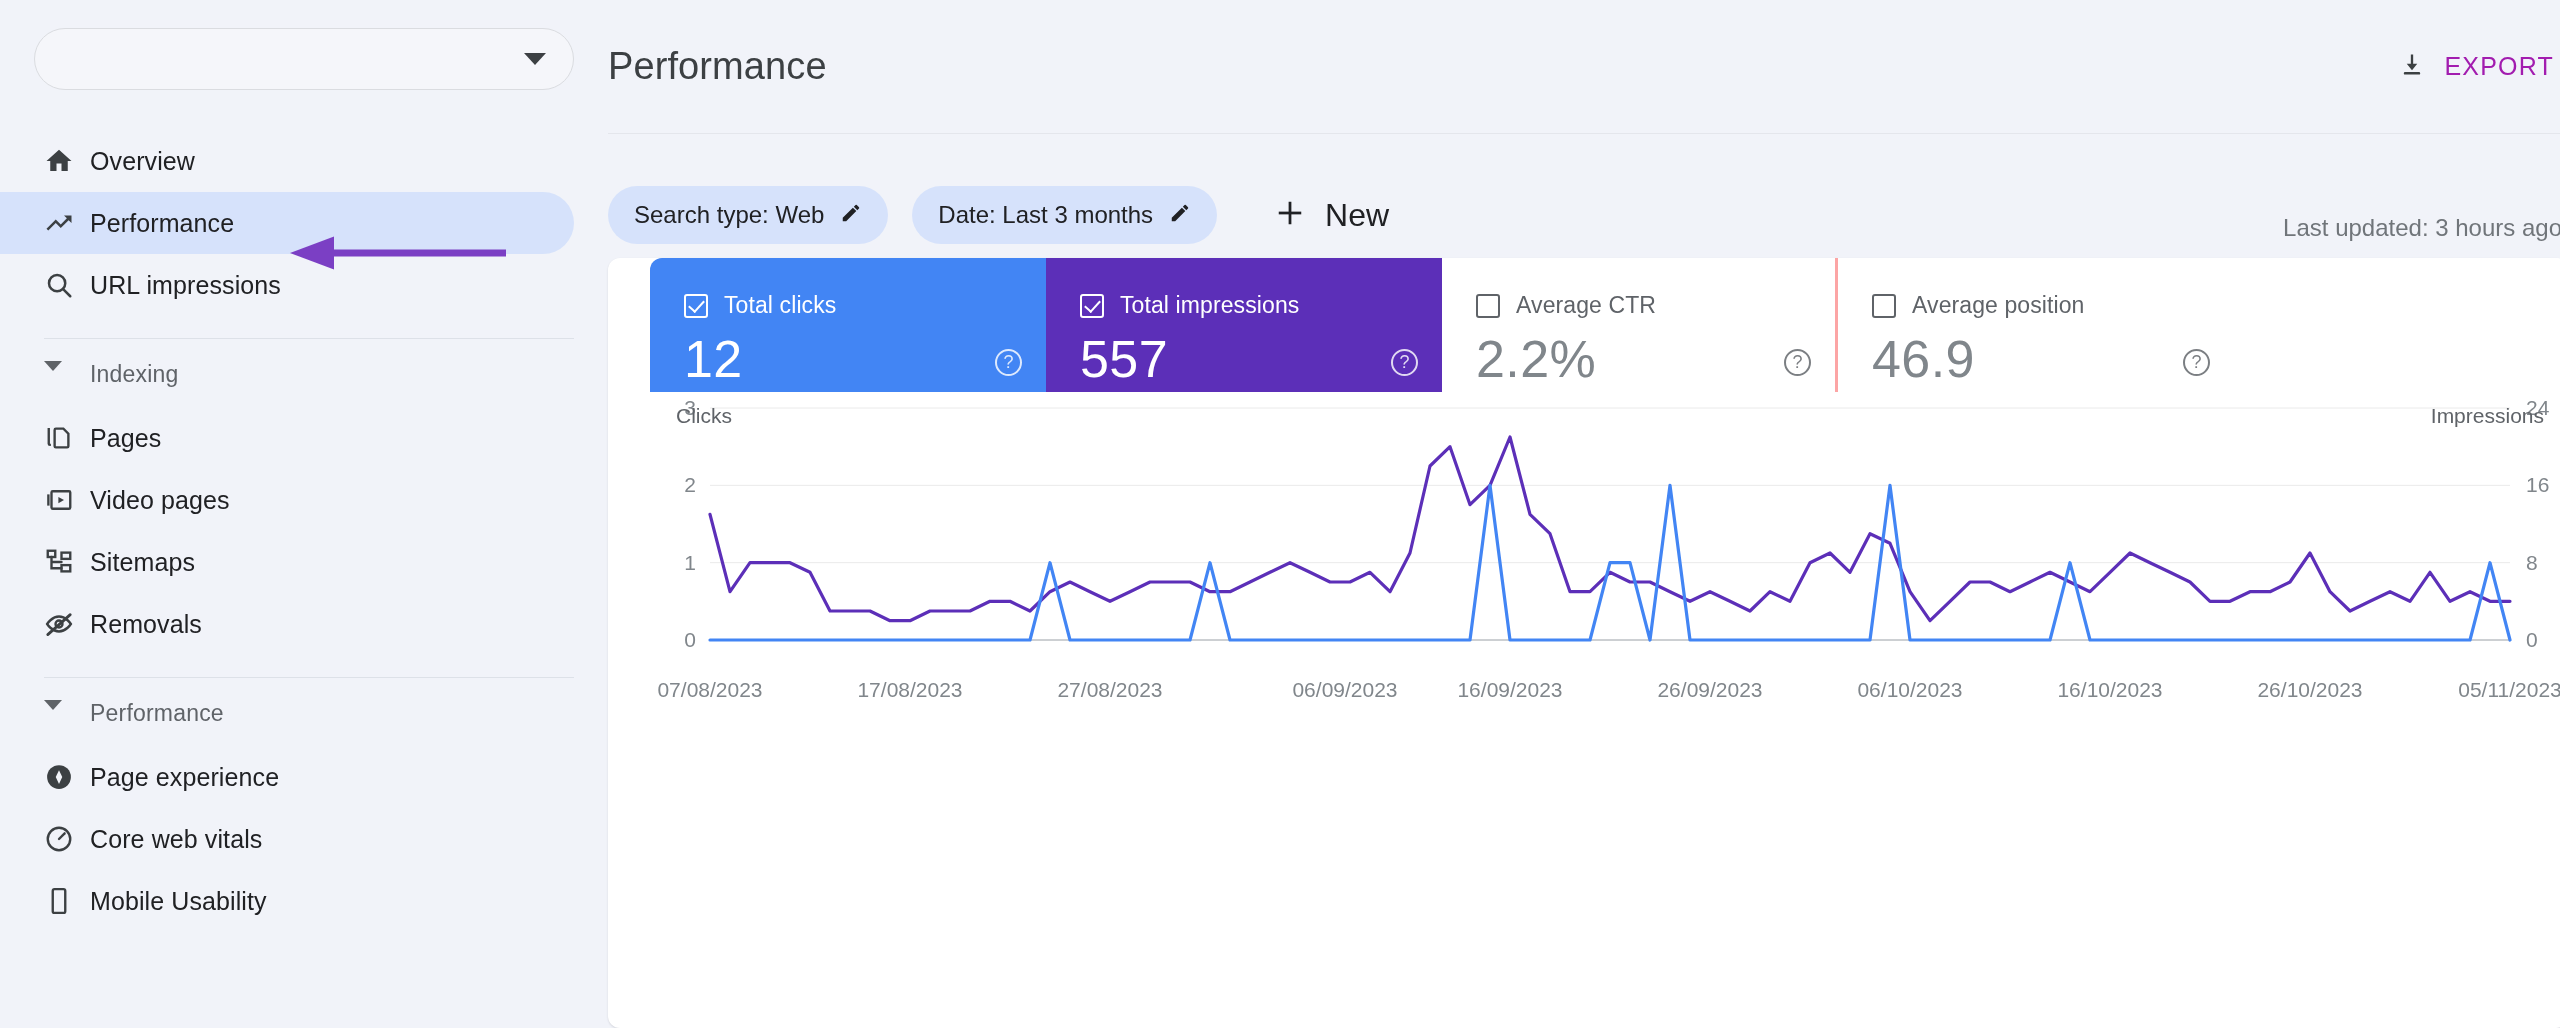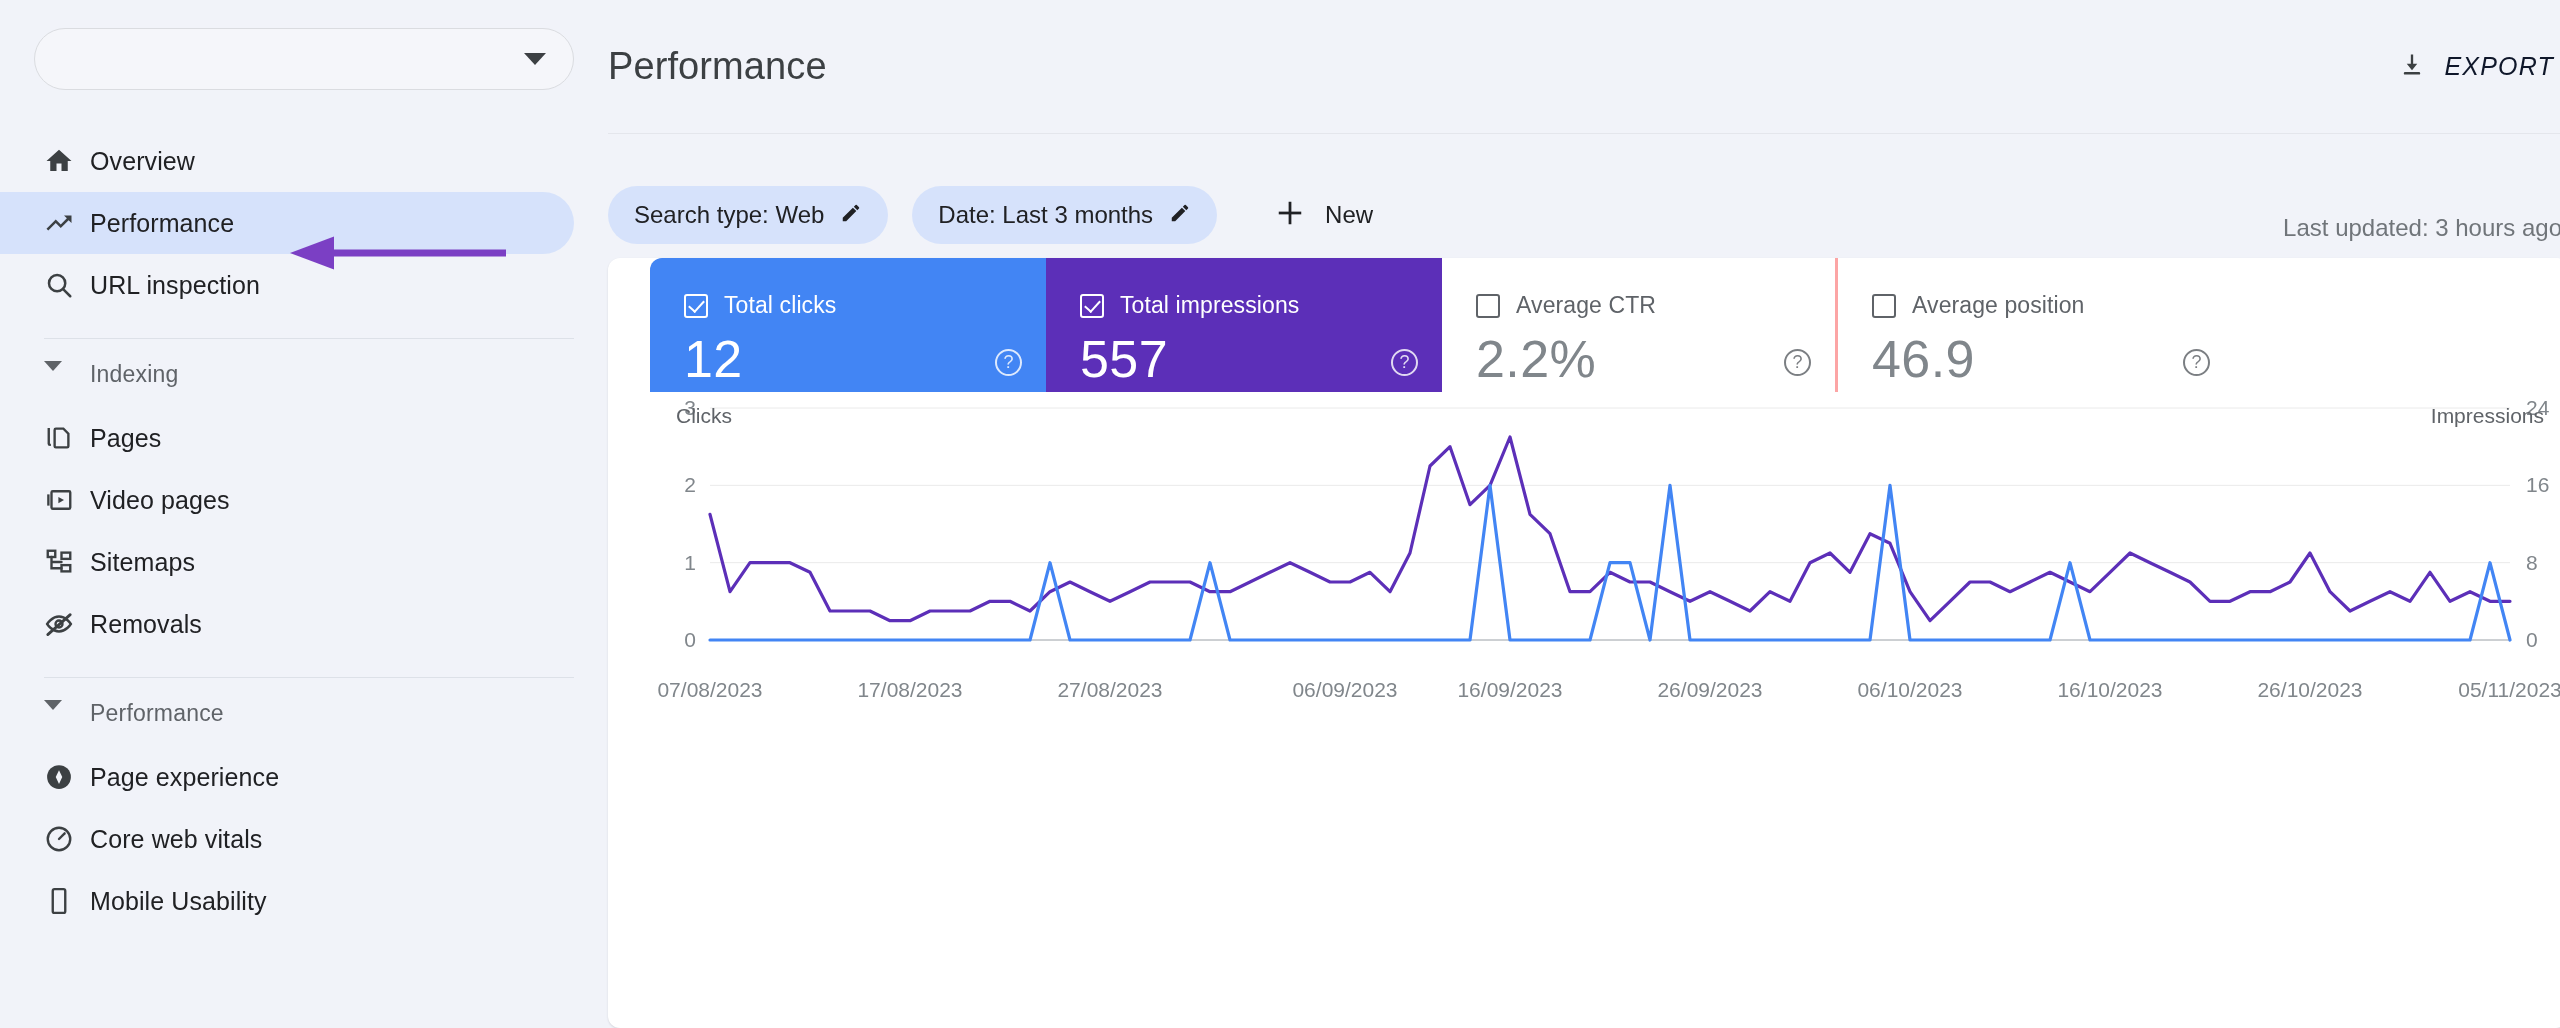--- a/index.html
+++ b/index.html
@@ -126,21 +126,21 @@
     font-weight: 400;
     letter-spacing: .1px;
   }
   .spacer { flex: 1; }
   .export-btn {
     display: flex; align-items: center; gap: 18px;
     cursor: pointer;
     padding: 10px 14px;
   }
   .export-label {
-    font-size: 25px; color: #0f172a; letter-spacing: 1.2px; font-weight: 500; font-style: italic;
+    font-size: 25px; color: #a21caf; letter-spacing: 1.2px; font-weight: 500;
   }
 
   .filterbar {
     height: 110px; min-height: 110px;
     display: flex; align-items: flex-end;
     background: #F1F3F9;
   }
   .chip {
     display: flex; align-items: center; gap: 16px;
     height: 58px;
@@ -148,21 +148,21 @@
     border-radius: 30px;
     padding: 0 26px;
     margin-right: 24px;
     cursor: pointer;
   }
   .chip-label { font-size: 24px; color: #202124; }
   .new-btn {
     display: flex; align-items: center; gap: 20px;
     cursor: pointer; padding: 0 22px; height: 58px; margin-left: 12px;
   }
-  .new-label { font-size: 24px; color: #202124; }
+  .new-label { font-size: 32px; color: #202124; }
   .updated {
     display: flex; align-items: center; gap: 14px;
     font-size: 24px; color: #70757A;
   }
 
   
   .chart-card {
     margin: 14px 34px 0 0;
     background: #FFFFFF;
     border-radius: 12px;
@@ -265,21 +265,21 @@
         <span class="nav-label">Performance</span>
       </div>
 
       <div class="nav-item">
         <span class="nav-icon">
           <svg width="30" height="30" viewBox="0 0 24 24" fill="none" stroke="currentColor" stroke-width="2">
               <circle cx="10.5" cy="10.5" r="6.5"></circle>
               <line x1="15.3" y1="15.3" x2="21" y2="21" stroke-linecap="round"></line>
             </svg>
         </span>
-        <span class="nav-label">URL inspection</span>
+        <span class="nav-label">URL impressions</span>
       </div>
 
       <div class="nav-divider"></div>
 
       <div class="group-head">
         <span class="group-caret">
             <i></i>
           </span>
         <span class="group-label">Indexing</span>
       </div>

